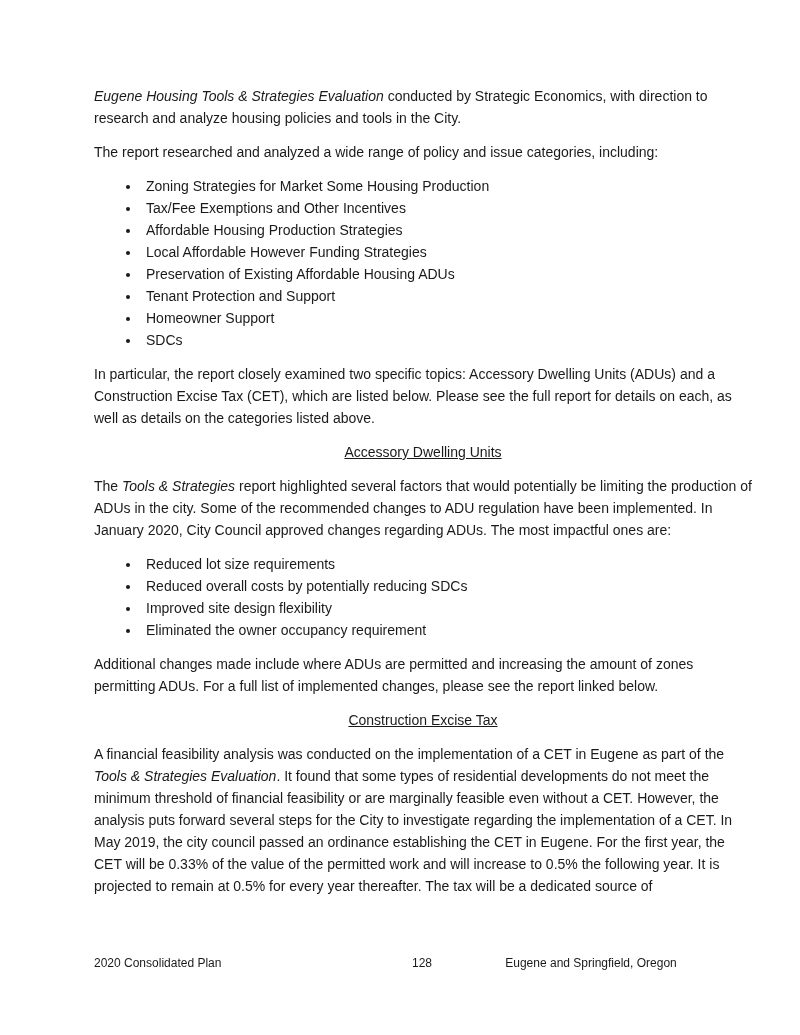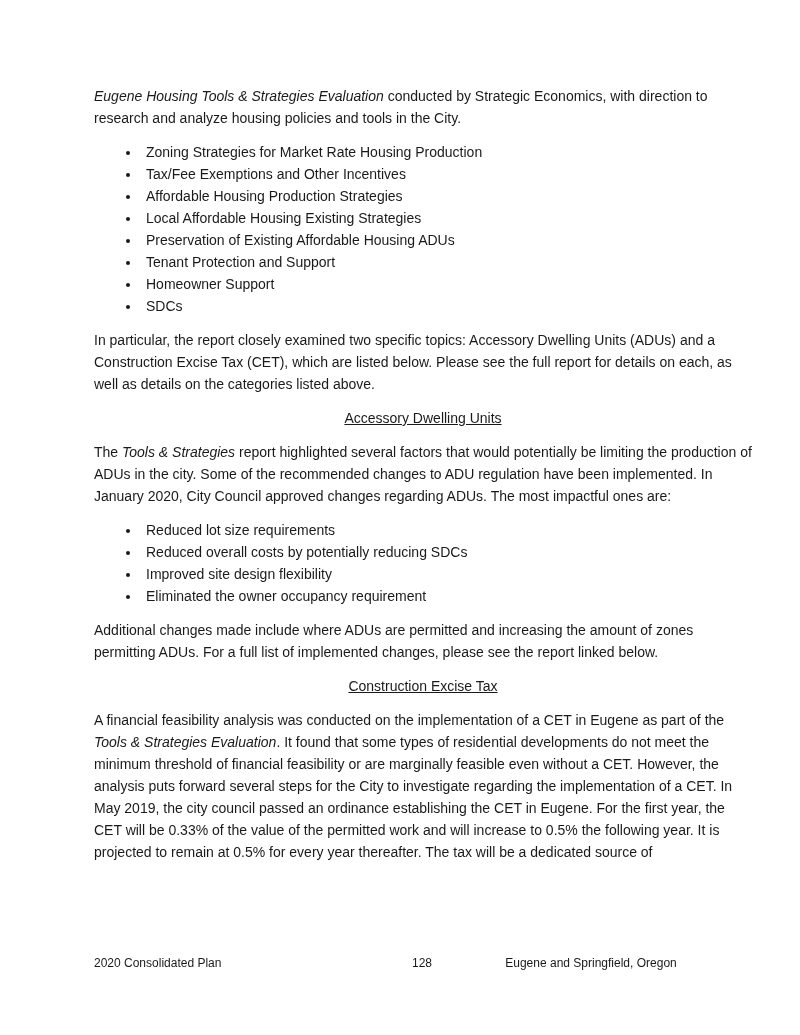--- a/index.html
+++ b/index.html
@@ -66,26 +66,27 @@
 </style>
 </head>
 <body>
 
 <div class="page">
 
   <div class="content">
 
     <p><em>Eugene Housing Tools &amp; Strategies Evaluation</em><span> conducted by Strategic Economics, with direction to research and analyze housing policies and tools in the City.</span></p>
 
+    <p>The report researched and analyzed a wide range of policy and issue categories, including:</p>
 
     <ul>
-      <li>Zoning Strategies for Market Rate Housing Production</li>
+      <li>Zoning Strategies for Market Some Housing Production</li>
       <li>Tax/Fee Exemptions and Other Incentives</li>
       <li>Affordable Housing Production Strategies</li>
-      <li>Local Affordable Housing Existing Strategies</li>
+      <li>Local Affordable However Funding Strategies</li>
       <li>Preservation of Existing Affordable Housing ADUs</li>
       <li>Tenant Protection and Support</li>
       <li>Homeowner Support</li>
       <li>SDCs</li>
     </ul>
 
     <p>In particular, the report closely examined two specific topics: Accessory Dwelling Units (ADUs) and a Construction Excise Tax (CET), which are listed below. Please see the full report for details on each, as well as details on the categories listed above.</p>
 
     <div class="heading">Accessory Dwelling Units</div>
 

